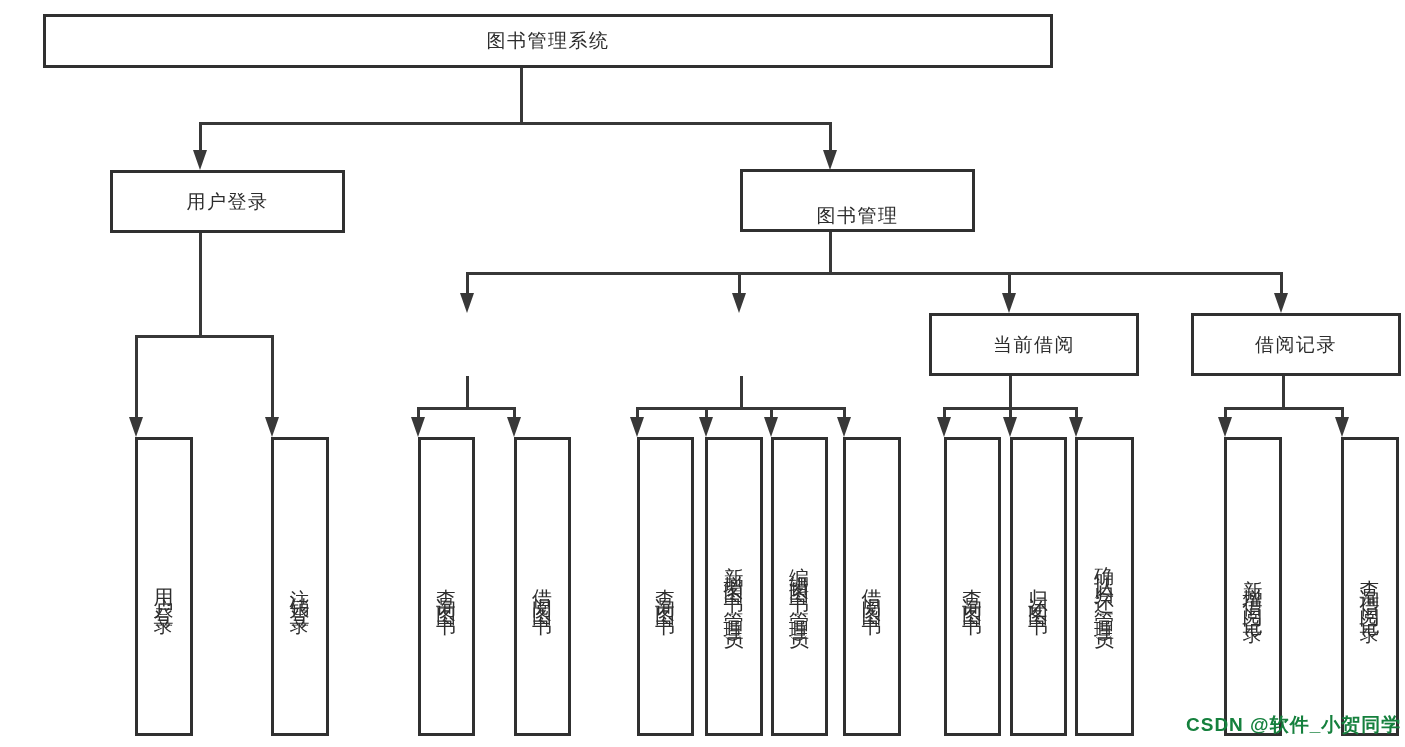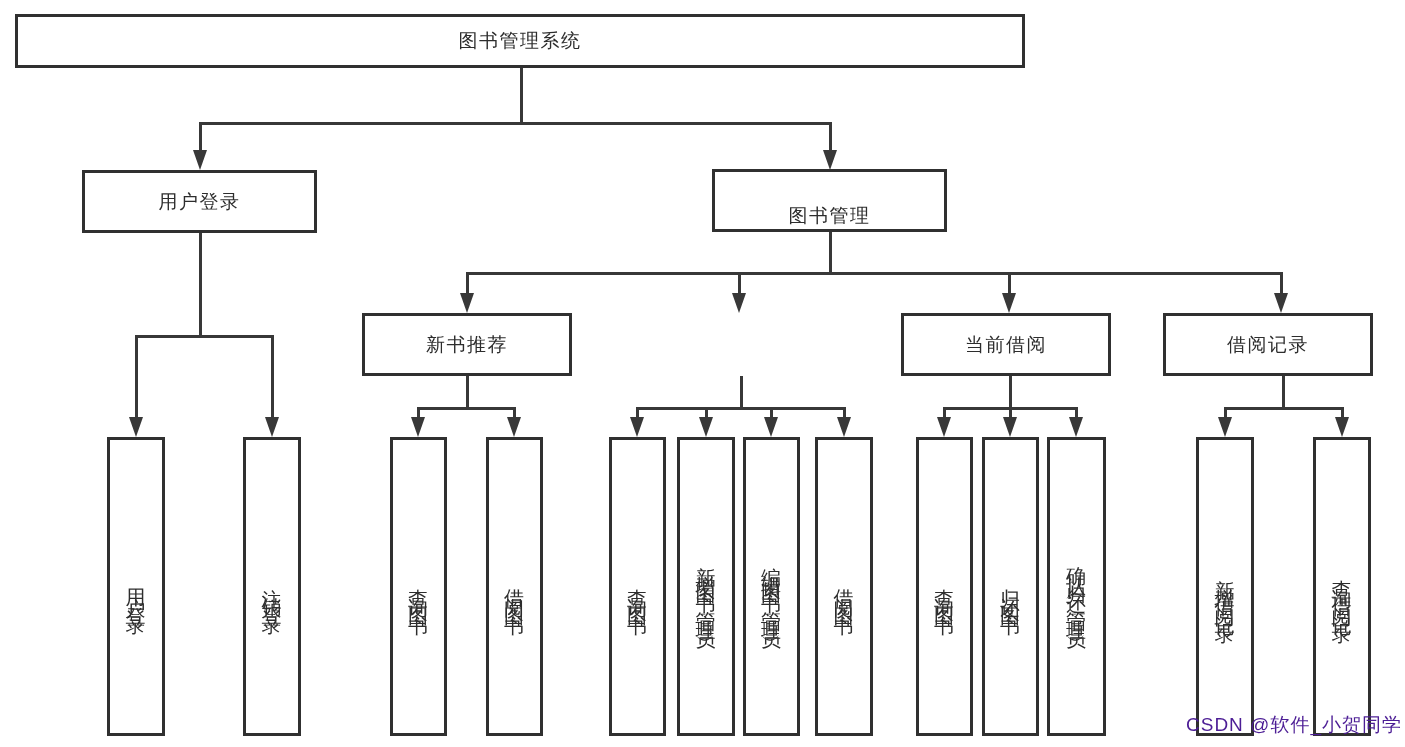--- a/index.html
+++ b/index.html
@@ -1,56 +1,53 @@
 <!DOCTYPE html>
 <html><head>
 <meta charset="utf-8">
 <style>
   html,body{margin:0;padding:0;background:#ffffff;}
   body{width:1405px;height:747px;font-family:"Liberation Sans","DejaVu Sans",sans-serif;}
   #canvas{position:relative;width:1405px;height:747px;background:#ffffff;overflow:hidden;}
   .node{
     position:absolute;box-sizing:border-box;
     border:3px solid #303030;background:#ffffff;color:#2d2d2d;
-    display:flex;align-items:center;justify-content:center;
+    display:flex;align-items:center;justify-content:center;margin-left:28px;
   }
   .node.h{font-size:19px;letter-spacing:1.5px;white-space:nowrap;}
   .node.v{
     writing-mode:vertical-rl;text-orientation:mixed;
     font-size:20px;letter-spacing:9px;padding-top:9px;
     line-height:1;
   }
   .vline,.hline{position:absolute;background:#383838;}
   .arrow{
     position:absolute;width:0;height:0;
     border-left:7.5px solid transparent;
     border-right:7.5px solid transparent;
     border-top:20px solid #383838;
   }
   .watermark{
     position:absolute;left:1186px;top:712px;z-index:5;
-    font-size:19px;color:#4c1d95;letter-spacing:1px;white-space:nowrap;
+    font-size:19px;color:#15803d;letter-spacing:1px;white-space:nowrap;font-weight:bold;
   }
 </style>
 </head>
 <body>
 
 <div id="canvas">
   <div class="watermark">CSDN @软件_小贺同学</div>
 <div class="node h" style="left: 15px; top: 14px; width: 1010px; height: 54px;">
       <span>图书管理系统</span>
     </div>
     <div class="node h" style="left: 82px; top: 170px; width: 235px; height: 63px;">
       <span>用户登录</span>
     </div>
     <div class="node h" style="left: 712px; top: 169px; width: 235px; height: 63px; align-items: flex-end;">
       <span>图书管理</span>
-    </div>
-    <div class="node h" style="left: 362px; top: 313px; width: 210px; height: 63px;">
-      <span>新书推荐</span>
     </div>
     <div class="node h" style="left: 901px; top: 313px; width: 210px; height: 63px;">
       <span>当前借阅</span>
     </div>
     <div class="node h" style="left: 1163px; top: 313px; width: 210px; height: 63px;">
       <span>借阅记录</span>
     </div>
     <div class="node v" style="left: 107px; top: 437px; width: 58px; height: 299px;">
       <span>用户登录</span>
     </div>

